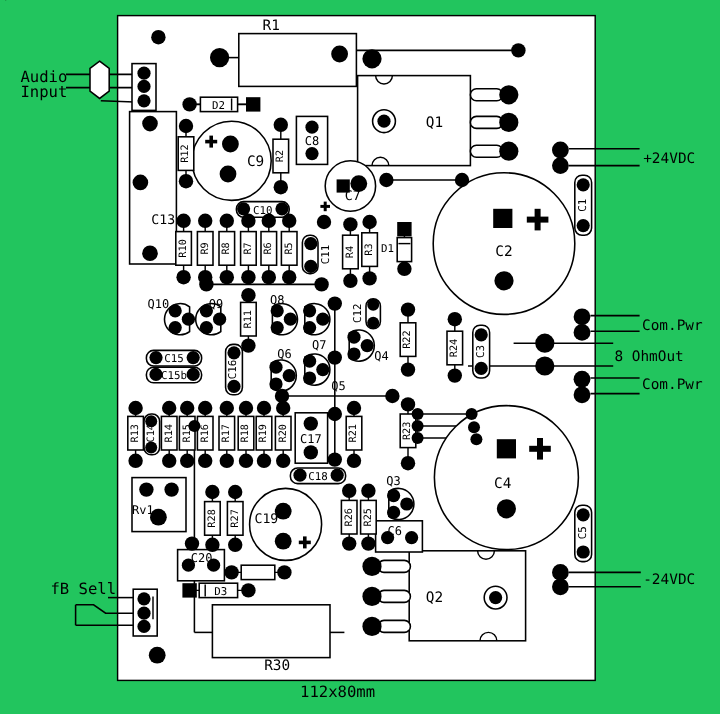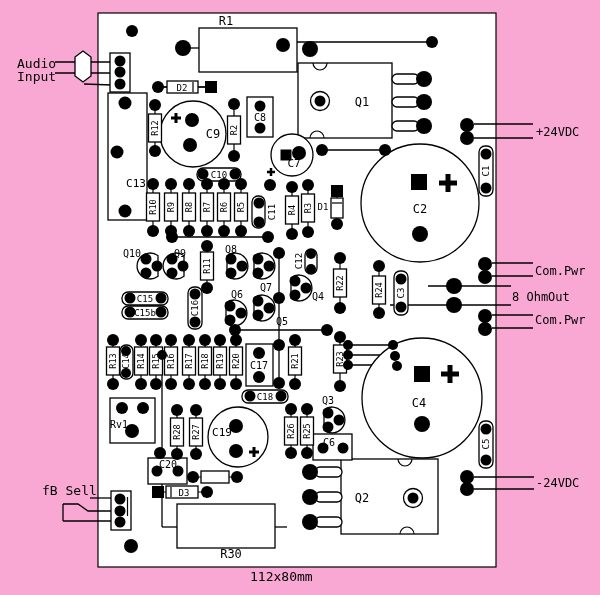--- a/index.html
+++ b/index.html
@@ -1,16 +1,16 @@
 <!DOCTYPE html>
 <html><head>
 <meta charset="utf-8">
 <style>
   html,body{margin:0;padding:0;background:#fff;}
-  .stage{width:600px;height:595px;position:relative;background:#f9a8d4;overflow:hidden;}
+  .stage{width:600px;height:595px;position:relative;background:#22c55e;overflow:hidden;}
   svg{position:absolute;left:0;top:0;}
   svg text{font-family:"DejaVu Sans Mono","Liberation Mono",monospace;fill:#000;}
 </style>
 </head>
 <body>
 
 <div class="stage">
   <svg width="600" height="595" viewBox="0 0 600 595">
       <rect x="98" y="13" width="398" height="554" fill="#fff" stroke="#000" stroke-width="1.2"></rect>
       <line x1="55" y1="62" x2="112" y2="62" stroke="#000" stroke-width="1.3"></line>

